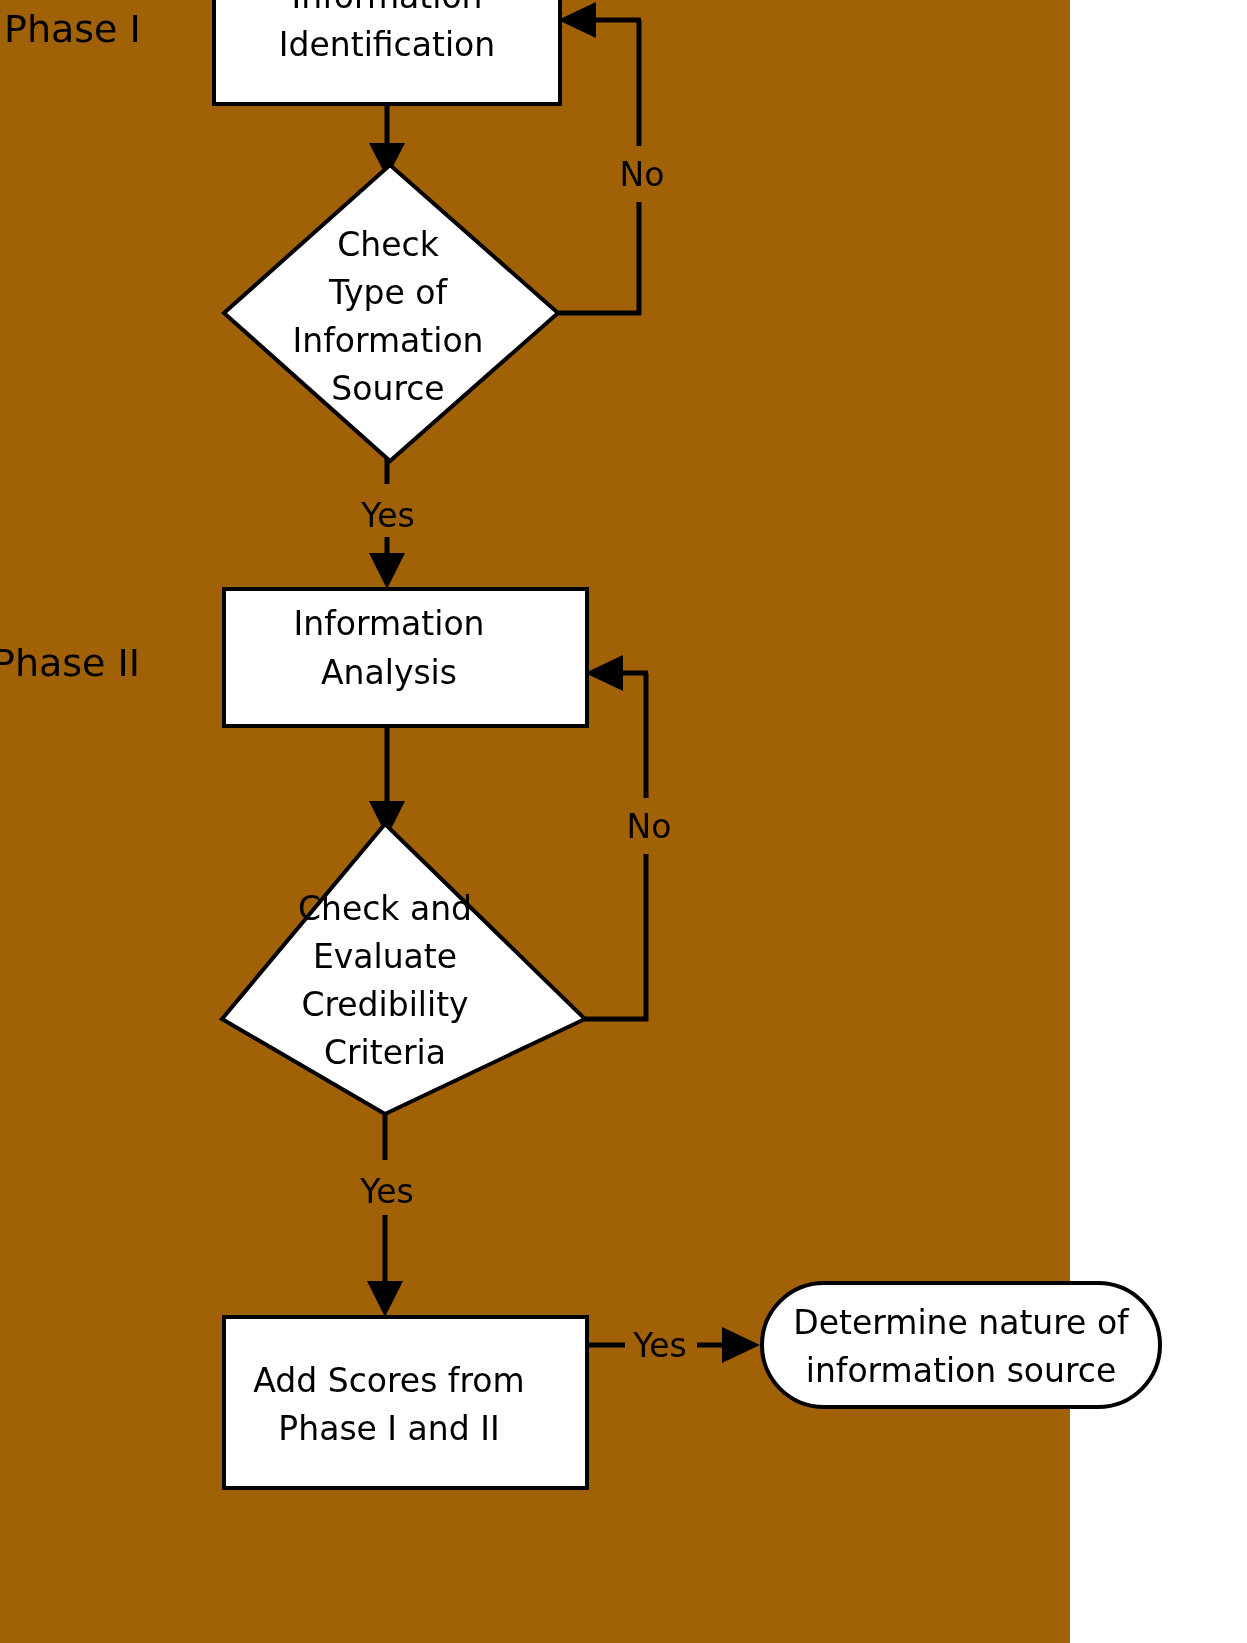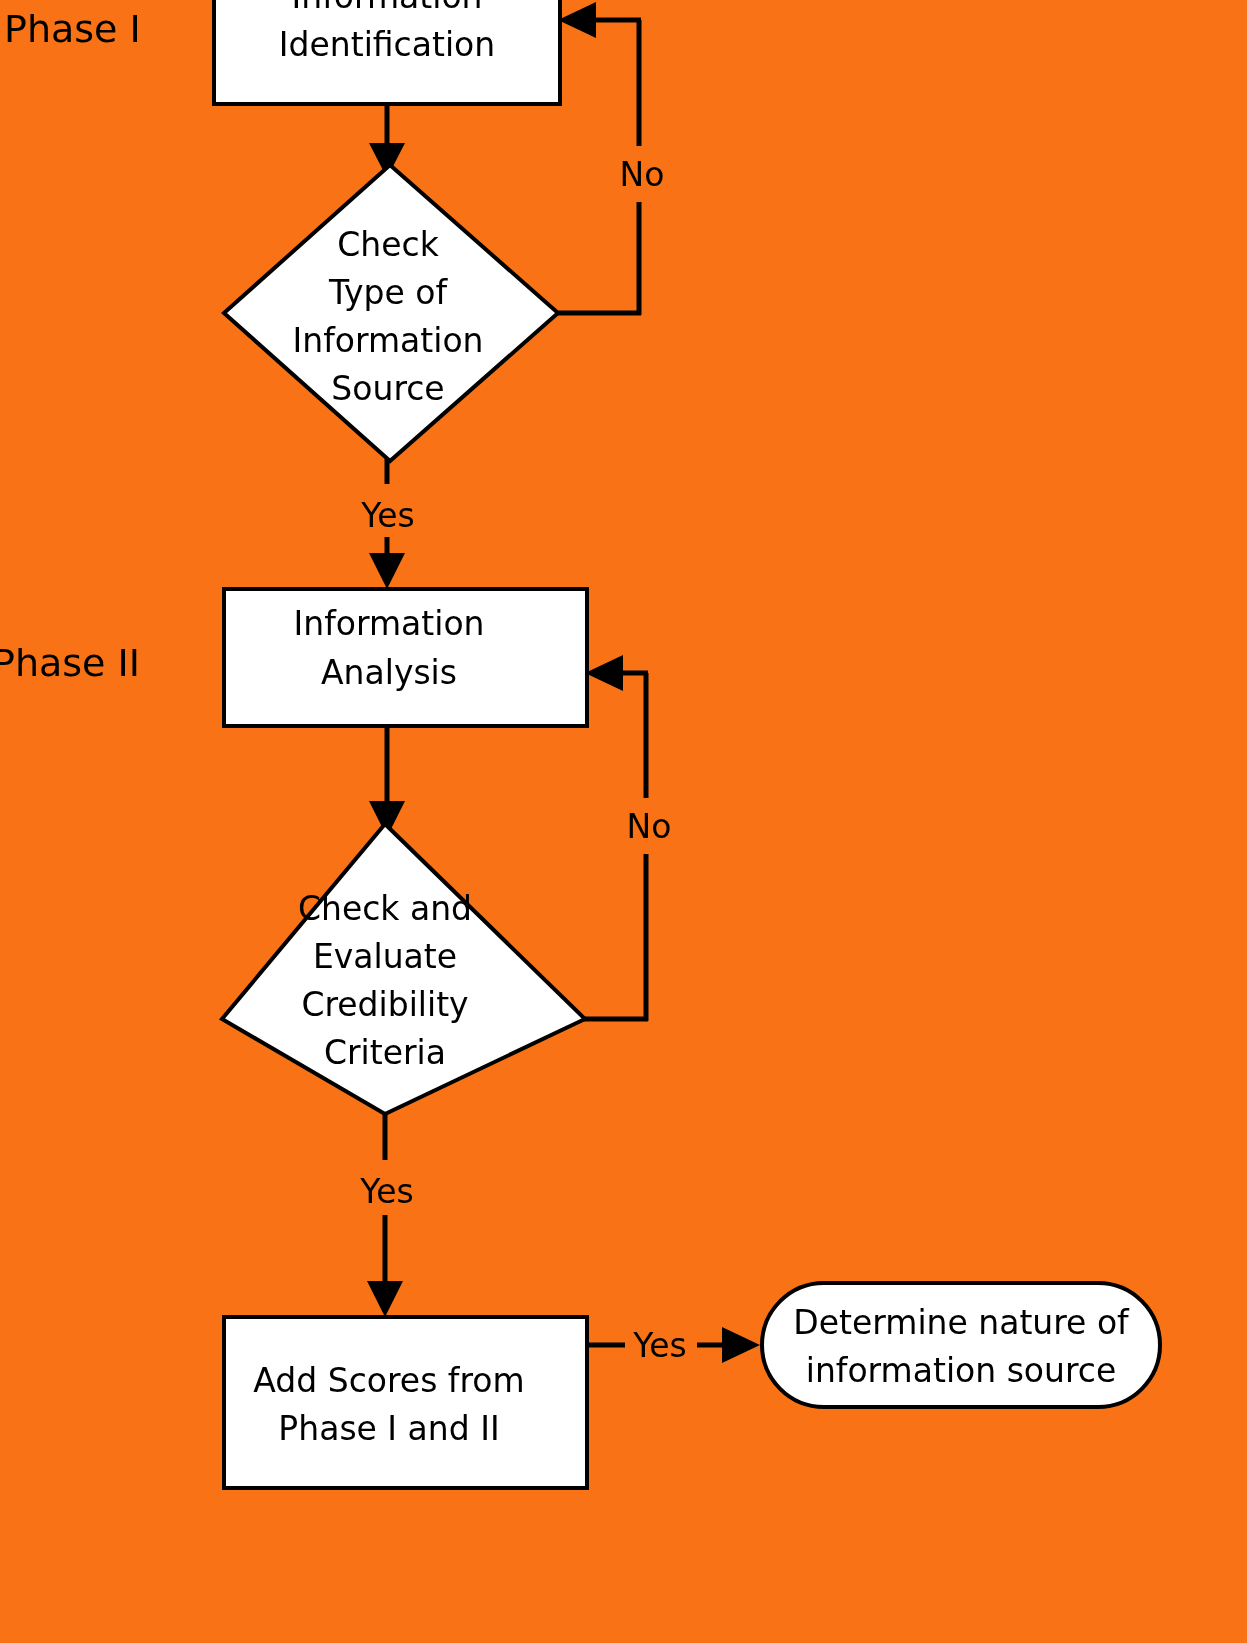--- a/index.html
+++ b/index.html
@@ -8,23 +8,23 @@
     background: #ffffff;
   }
   body {
     width: 1247px;
     height: 1643px;
     overflow: hidden;
     font-family: "DejaVu Sans", "Liberation Sans", sans-serif;
   }
   #flowchart-root {
     position: relative;
-    width: 1247px;
+    width: 1070px;
     height: 1643px;
-    background: #f97316;
+    background: #a16207;
   }
   svg#flow-svg {
     position: absolute;
     top: 0;
     left: 0;
     width: 1247px;
     height: 1643px;
     display: block;
   }
   .node-shape {

